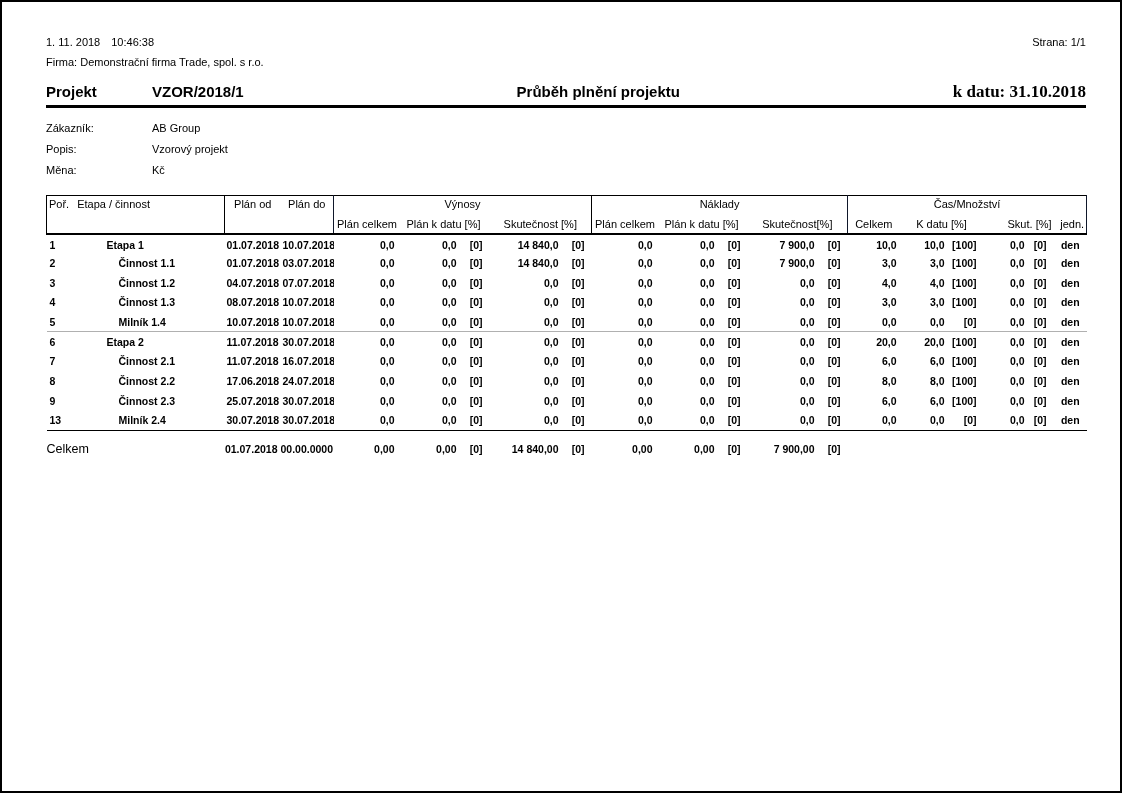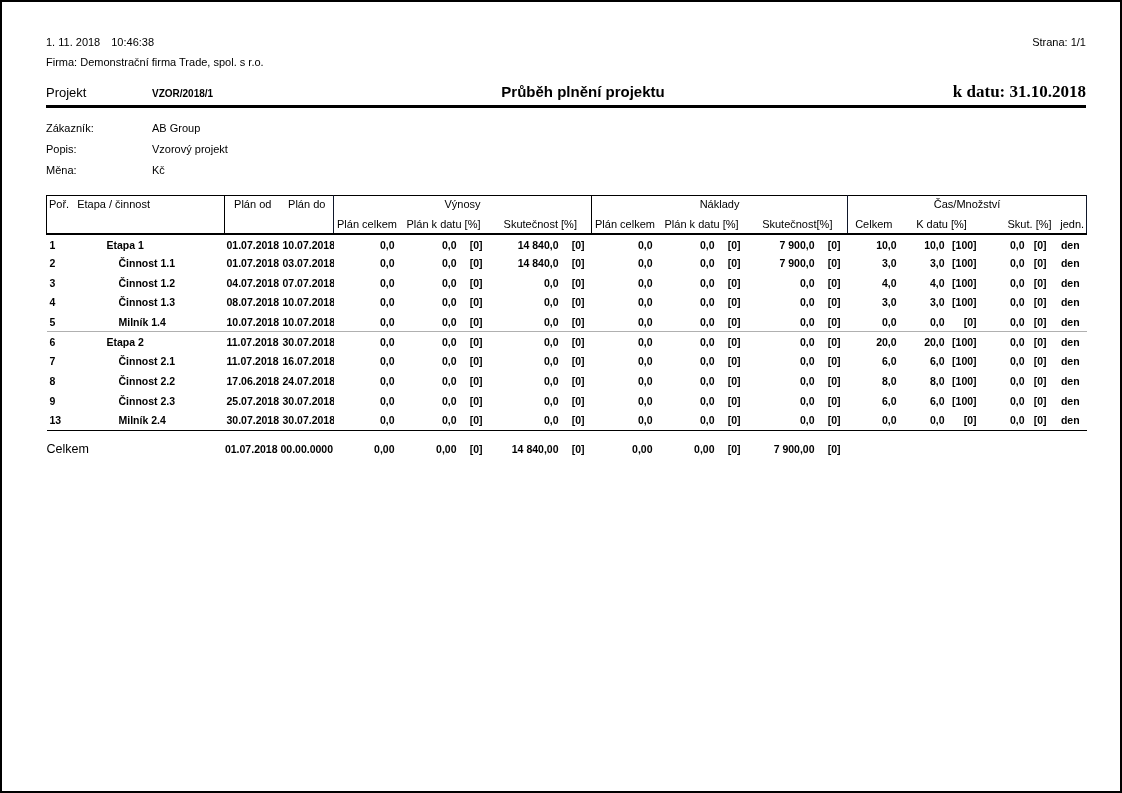--- a/index.html
+++ b/index.html
@@ -19,22 +19,22 @@
   .meta-row { display:flex; justify-content:space-between; font-size:11px; }
   .printed { display:flex; }
   .printed .t { margin-left:11px; }
   .company-line { font-size:11px; margin-top:8px; }
   
   .title-row {
     display:flex; align-items:baseline;
     margin-top:14px; padding-bottom:3px;
     border-bottom:3px solid #000;
   }
-  .doc-type { font-size:13px; font-weight:normal; width:106px; }
-  .doc-number { font-size:10px; font-weight:bold; }
+  .doc-type { font-size:15px; font-weight:bold; width:106px; }
+  .doc-number { font-size:15px; font-weight:bold; }
   .report-name { font-size:15px; font-weight:bold; flex:1; text-align:center; }
   .as-of { font-size:17px; font-weight:bold; font-family:"Liberation Serif","DejaVu Serif",serif; }
   
   .info-block { margin-top:14px; }
   .info-row { display:flex; font-size:11px; margin-bottom:9px; }
   .info-label { width:106px; }
   
   table { border-collapse:collapse; table-layout:fixed; width:1040px; margin-top:19px; }
   th, td { white-space:nowrap; overflow:hidden; }
   thead th {

